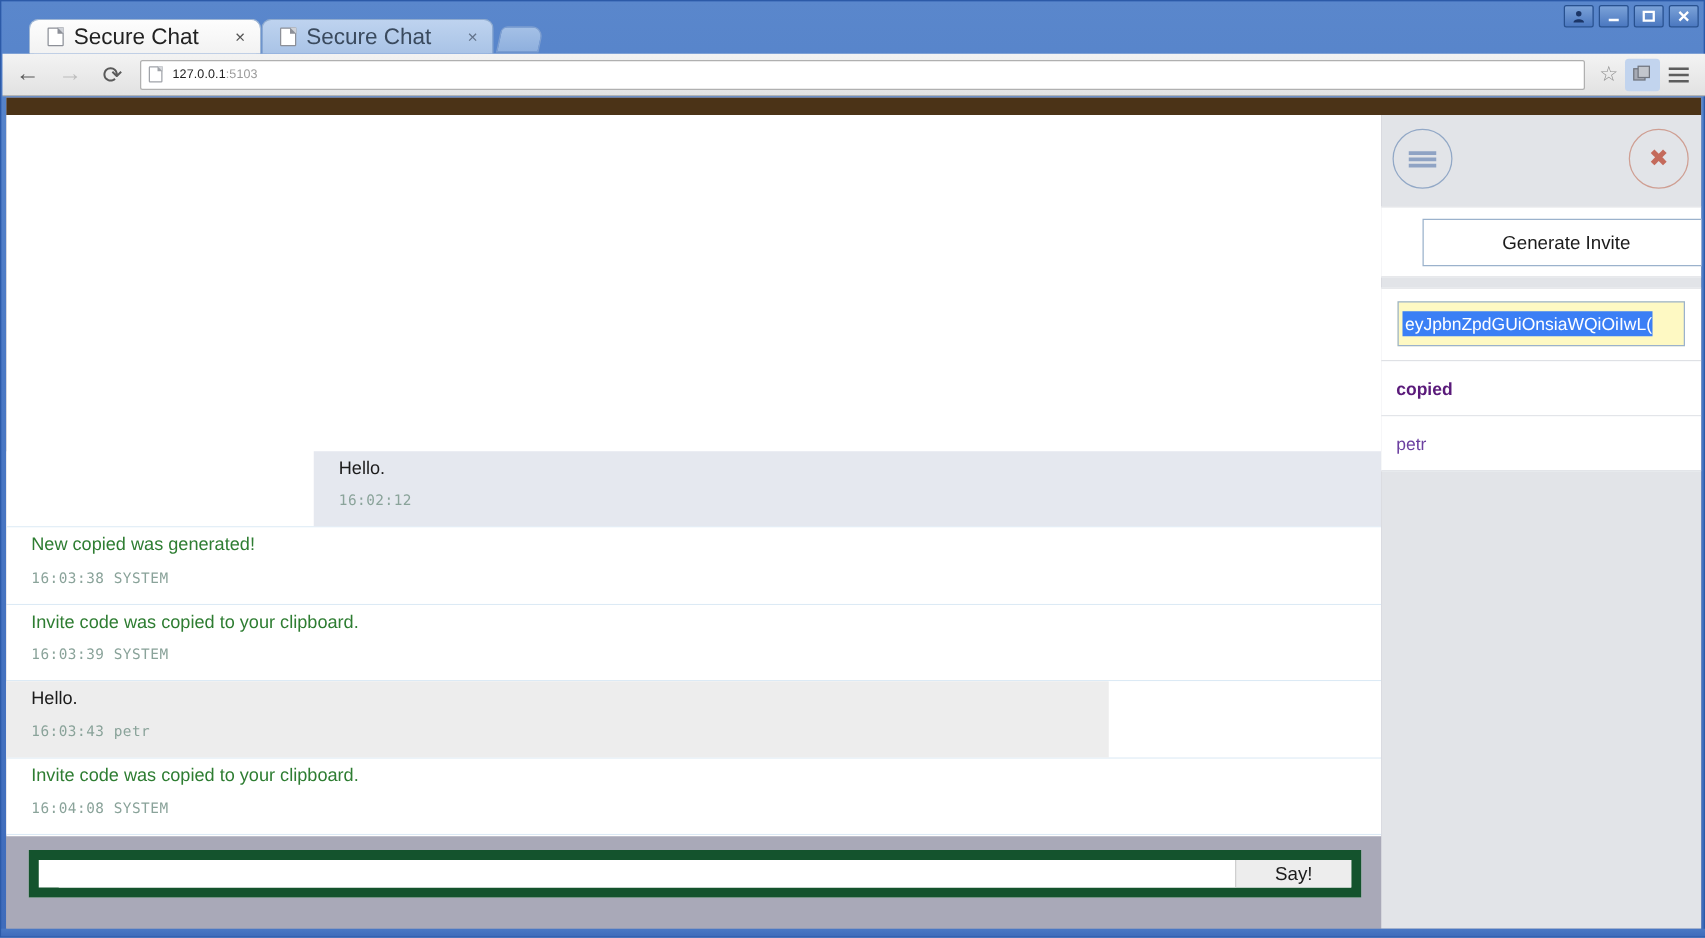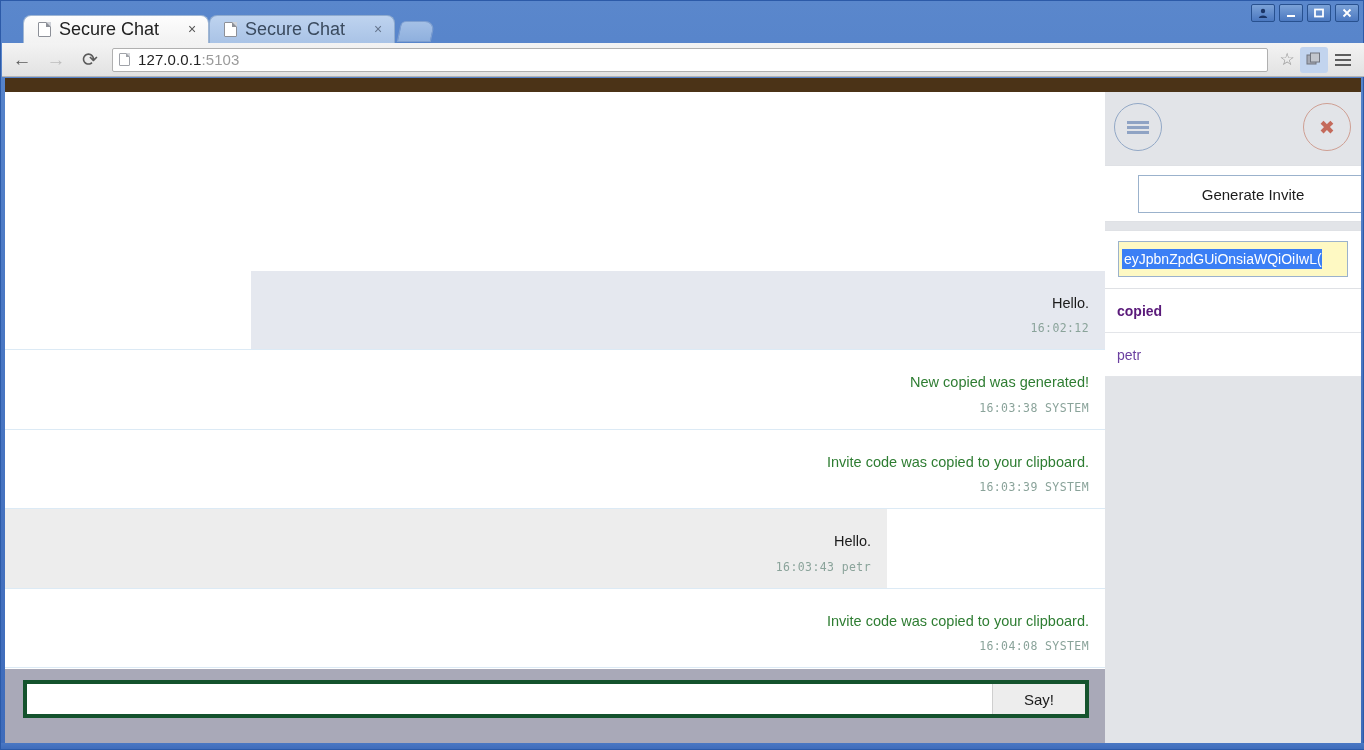--- a/index.html
+++ b/index.html
@@ -111,21 +111,21 @@
   #page-icon {
     width: 11px; height: 13px; margin-right: 8px; position: relative;
     background: #fff; border: 1px solid #a0a3a9; border-radius: 1px;
     flex: 0 0 auto;
   }
   #page-icon::after {
     content: ""; position: absolute; right: -1px; top: -1px;
     border-width: 0 4px 4px 0; border-style: solid;
     border-color: #d6d8dc #d6d8dc #a0a3a9 #a0a3a9;
   }
-  #url-text { font-size: 15px; color: #222; letter-spacing: .1px; }
+  #url-text { font-size: 10px; color: #222; letter-spacing: .1px; }
   #url-text .dim { color: #9b9b9b; }
   #star-icon { width: 26px; height: 26px; display: flex; align-items: center;
     justify-content: center; font-size: 17px; color: #8d8d8d; cursor: pointer; }
   #extension-button {
     width: 28px; height: 26px; margin-right: 2px;
     background: #c2d4ee; border-radius: 3px;
     display: flex; align-items: center; justify-content: center; cursor: pointer;
   }
   #menu-button {
     width: 26px; height: 26px; margin-right: 8px;
@@ -156,21 +156,21 @@
     position: absolute; left: 0; top: 0;
     width: 1100px; height: 576px;
     background: #fff; overflow: hidden;
     display: flex; flex-direction: column; justify-content: flex-end;
   }
   .msg {
     border-bottom: 1px solid #dceaf5;
     padding: 0; position: relative;
     display: flex;
   }
-  .msg-body { padding: 24px 16px 14px 20px; width: 100%; text-align: right; }
+  .msg-body { padding: 6px 16px 14px 20px; width: 100%; }
   .msg-text { font-size: 14.5px; line-height: 1.2; margin-bottom: 9px; }
   .msg-meta { font-size: 11.5px; font-family: "DejaVu Sans Mono", monospace;
     color: #8aa39a; letter-spacing: .4px; }
 
   
   .msg.own { justify-content: flex-end; background: #fff; }
   .msg.own .msg-body {
     width: 854px; background: #e5e8ef; color: #1b1b1b;
   }
   .msg.own .msg-text { color: #1b1b1b; }
@@ -187,21 +187,21 @@
 
   #composer-area {
     position: absolute; left: 0; top: 576px;
     width: 1100px; height: 75px; background: #a9a9b8;
     border-top: 1px solid #fff;
   }
   #composer-row {
     position: absolute; left: 18px; top: 11px;
     width: 1066px; height: 38px;
     display: flex;
-    border: 4px solid #14532d;
+    border: 8px solid #14532d;
     background: #fff;
     padding-left: 16px;
   }
   #message-input {
     flex: 1 1 auto; border: none; outline: none;
     padding: 0 10px; font-size: 14px;
     font-family: "Liberation Sans", sans-serif; background: #fff;
   }
   #say-button {
     flex: 0 0 auto; width: 93px;

